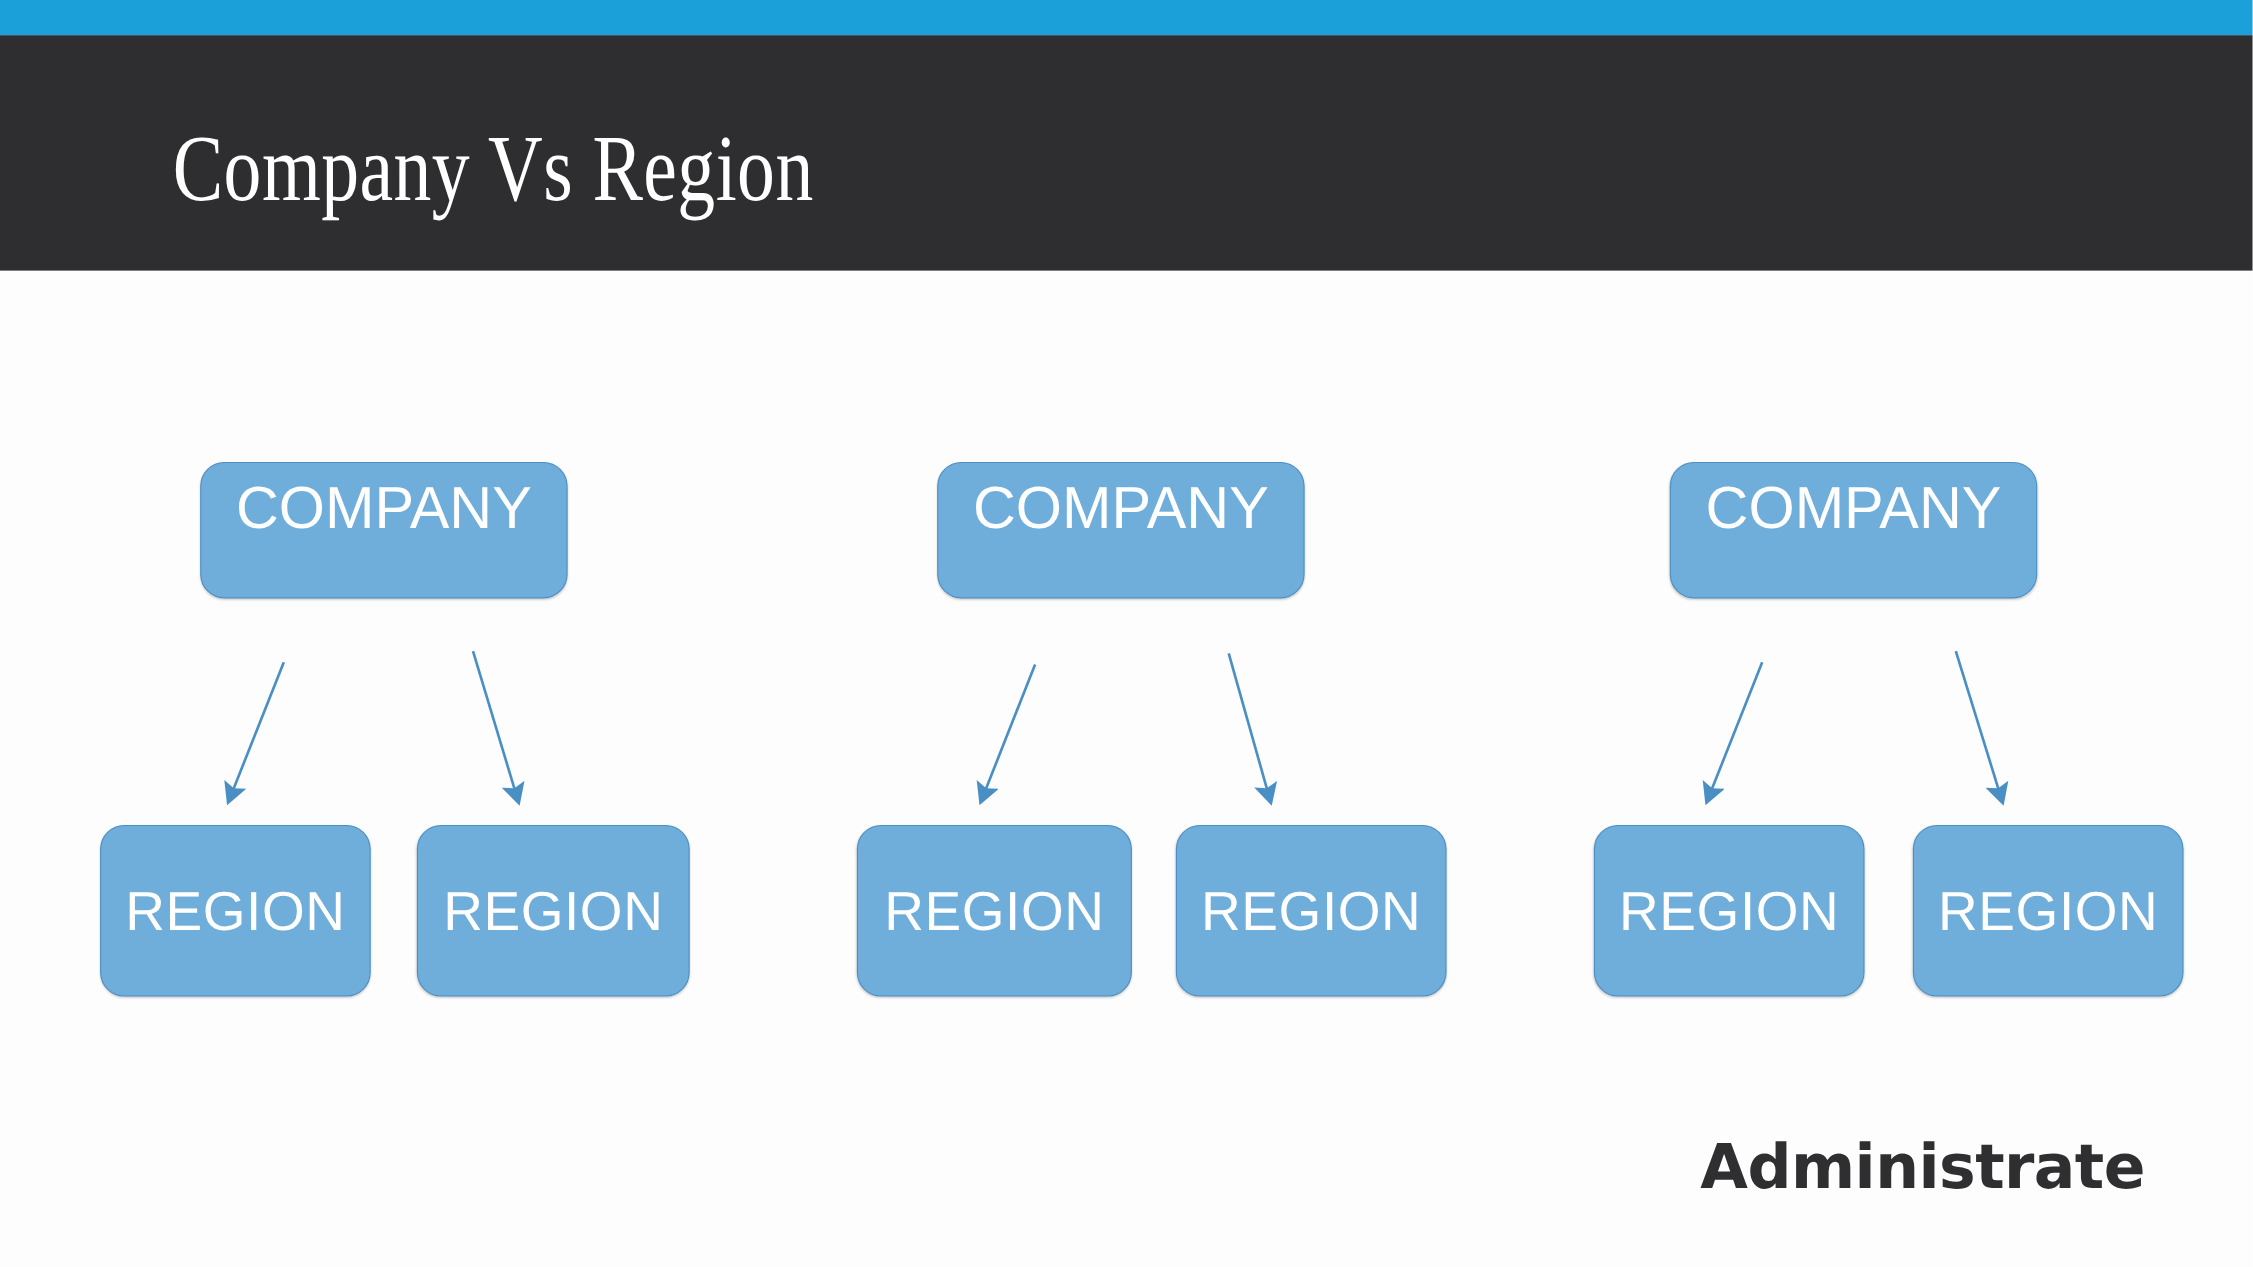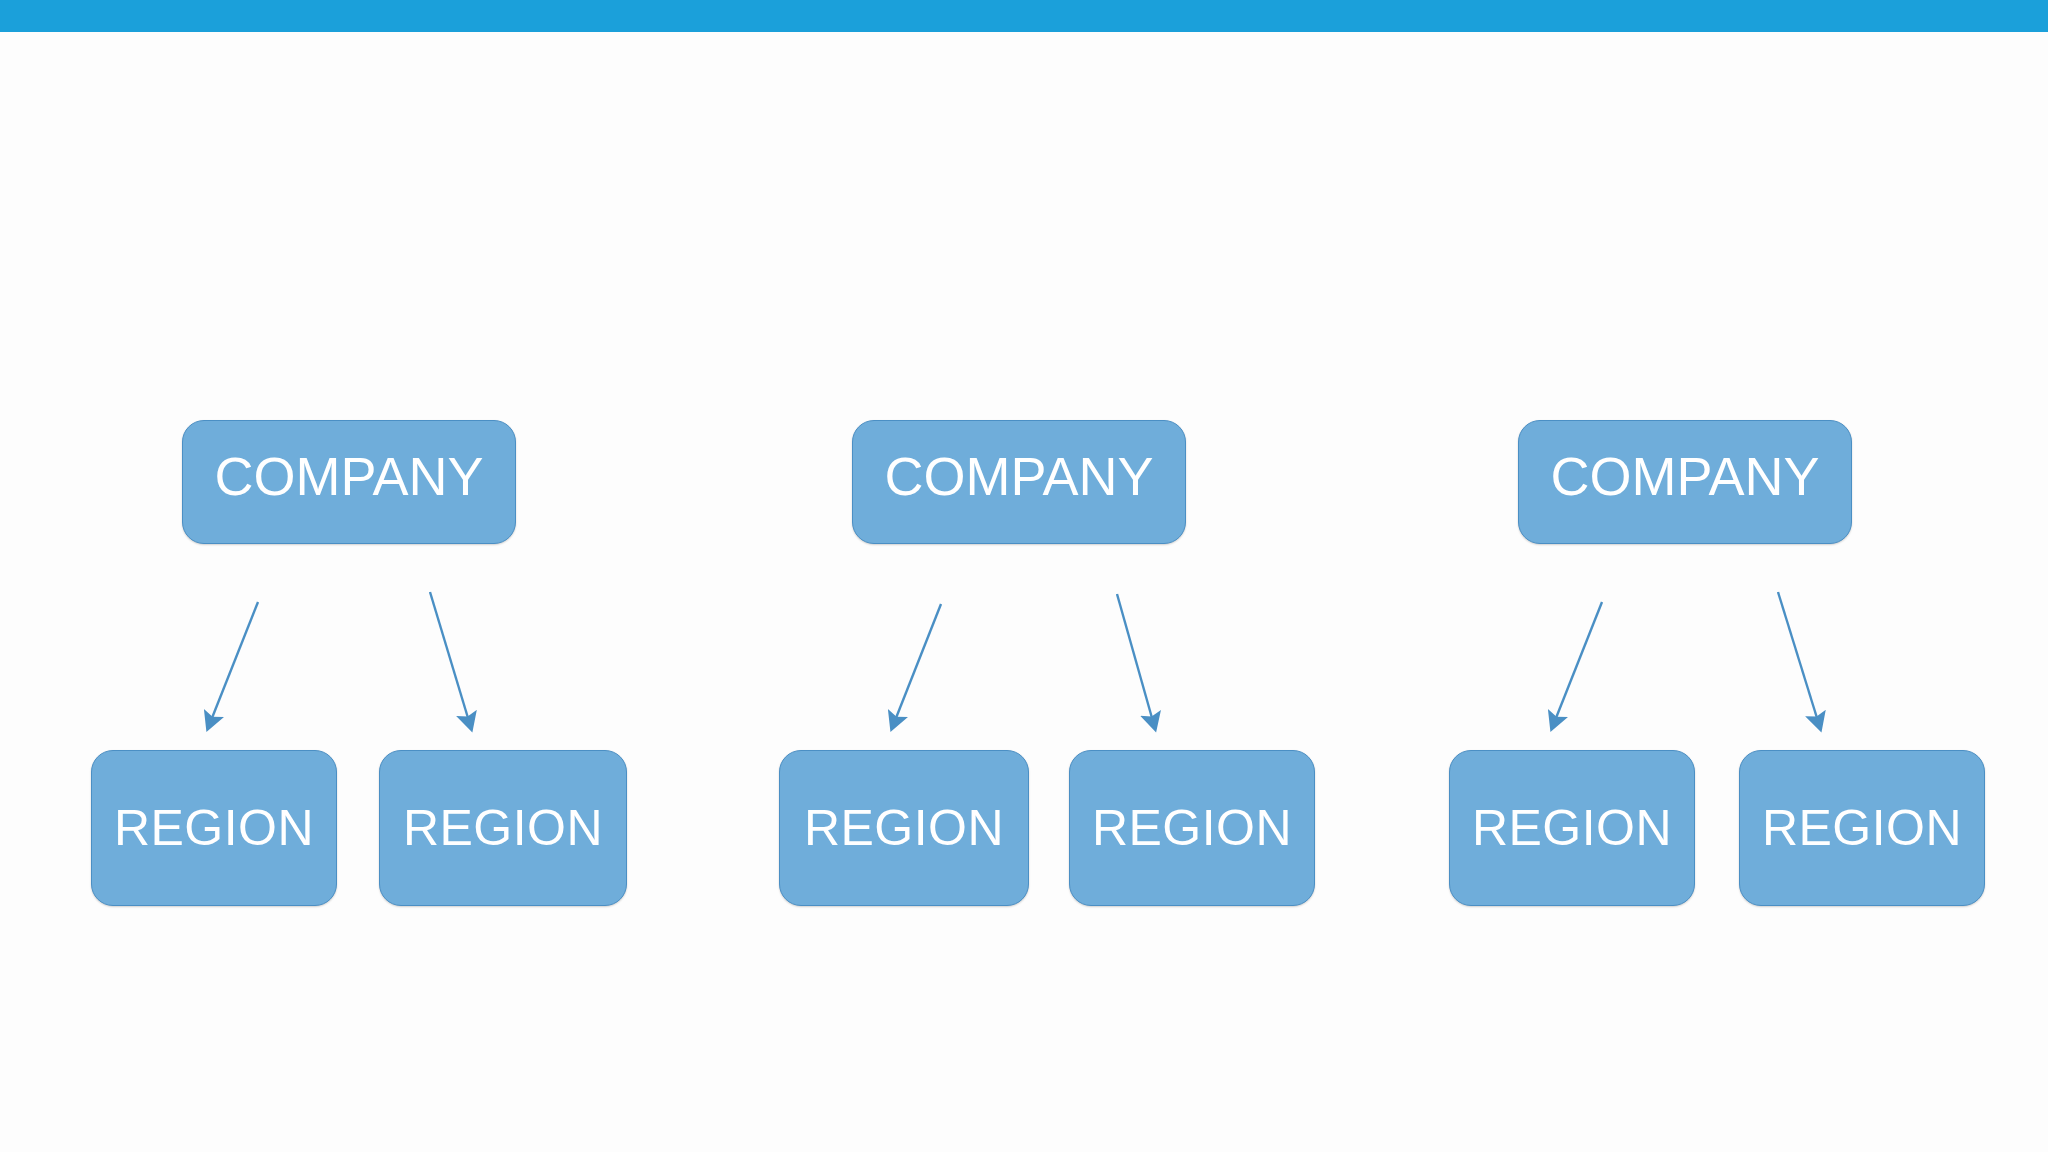--- a/index.html
+++ b/index.html
@@ -77,21 +77,21 @@
     border-radius: 22px;
     color: #ffffff;
     text-align: center;
     font-family: "Liberation Sans", sans-serif;
     font-weight: 400;
     box-shadow: 0 1px 2px rgba(0,0,0,0.18);
   }
   .node-company {
     font-size: 54px;
     line-height: 62px;
-    padding-top: 24px;
+    padding-top: 10px;
     overflow: visible;
     word-break: break-all;
   }
   .node-region {
     font-size: 50px;
     line-height: 50px;
     display: flex;
     align-items: center;
     justify-content: center;
     letter-spacing: 0.5px;
@@ -122,20 +122,23 @@
     color: #2f2e31;
     letter-spacing: -0.5px;
   }
 </style>
 </head>
 <body>
 
 <div class="slide">
 
   <div class="accent-bar"></div>
+  <div class="header-band">
+    <div class="slide-title">Company Vs Region</div>
+  </div>
 
   <div class="diagram">
 
     <svg class="arrow-layer" viewBox="0 0 2048 906">
       <defs>
         <marker id="ah" markerWidth="9" markerHeight="9" refX="2.2" refY="4.5" orient="auto" markerUnits="strokeWidth">
           <path d="M0,0 L8.5,4.5 L0,9 L1.6,4.5 Z" fill="#4a8fc4"></path>
         </marker>
       </defs>
 
@@ -155,14 +158,15 @@
 
     <div class="node node-region" id="region-1">REGION</div>
     <div class="node node-region" id="region-2">REGION</div>
     <div class="node node-region" id="region-3">REGION</div>
     <div class="node node-region" id="region-4">REGION</div>
     <div class="node node-region" id="region-5">REGION</div>
     <div class="node node-region" id="region-6">REGION</div>
 
   </div>
 
+  <div class="brand">Administrate</div>
 
 </div>
 
 </body></html>

